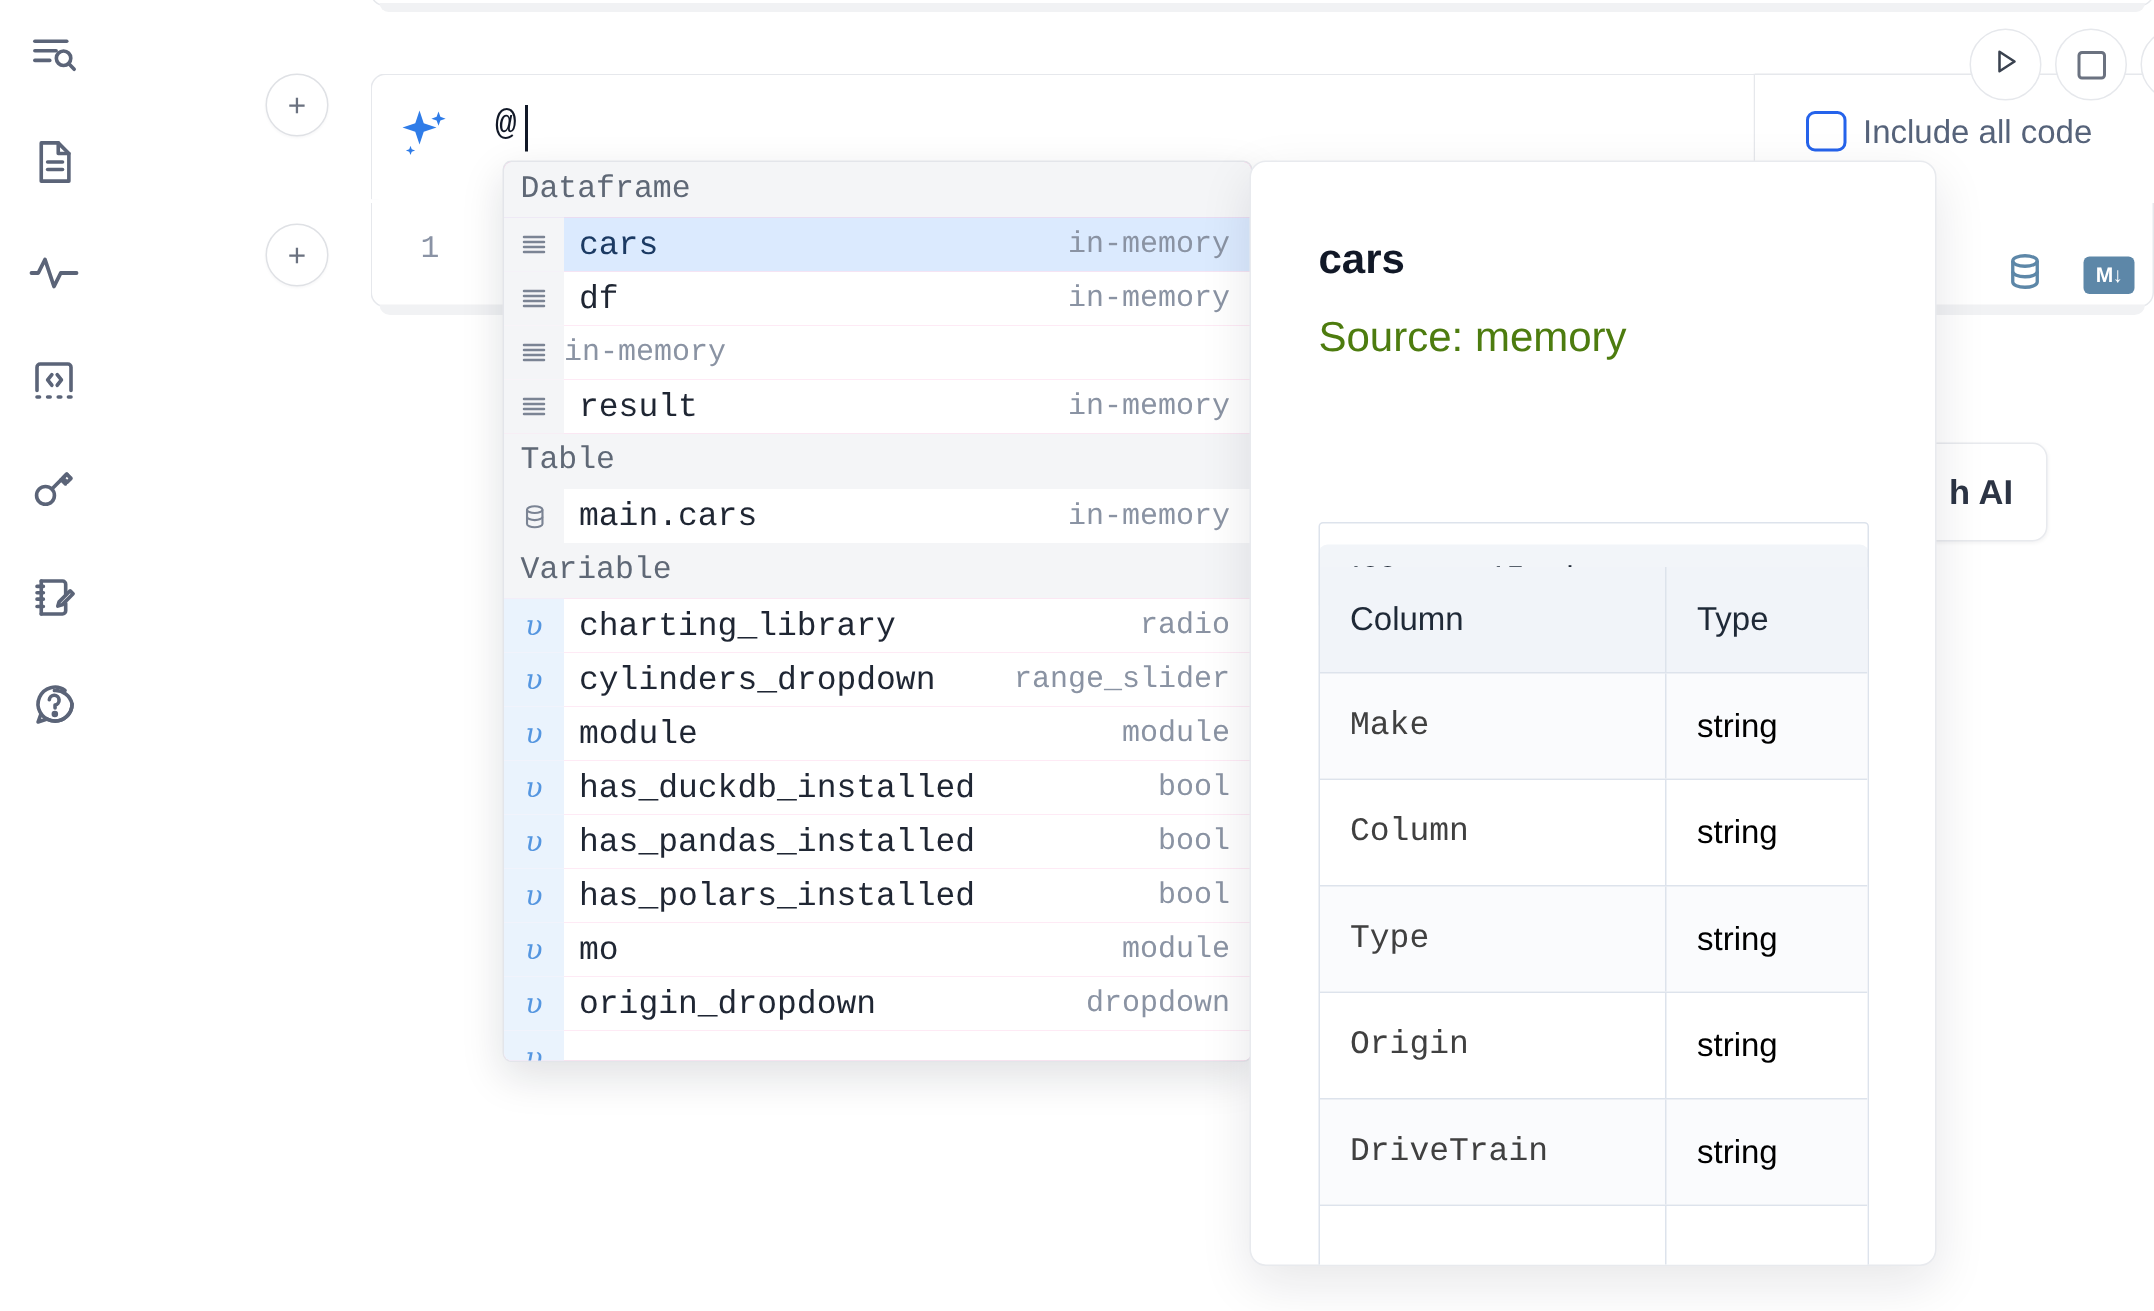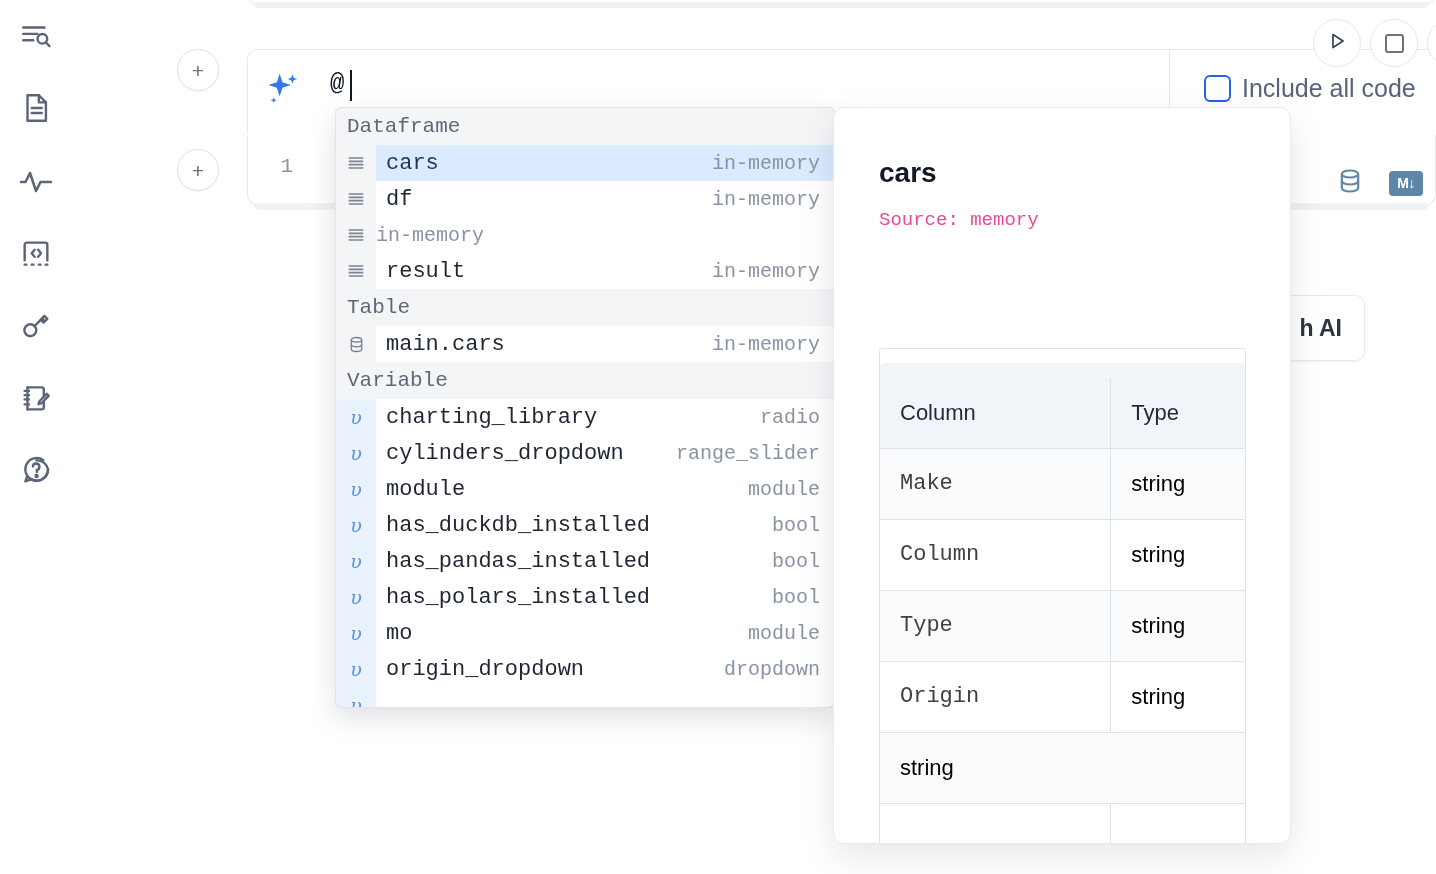--- a/index.html
+++ b/index.html
@@ -74,21 +74,21 @@
   .stop-square { width:19px; height:19px; border:2px solid #6b7280; border-radius:3px; }
 
   .include-row {
     position:absolute; left:1204px; top:74px;
     display:flex; align-items:center; gap:11px;
   }
   .chk {
     width:27px; height:27px; border:2px solid #2563eb; border-radius:6px; background:#fff;
     cursor:pointer; flex:none;
   }
-  .include-label { font-size:25px; color:#56637a; white-space:nowrap; }
+  .include-label { font-size:22px; color:#56637a; white-space:nowrap; }
 
   
   .code-cell {
     position:absolute; left:247px; top:135px; width:1189px; height:70px;
     background:#fff; border:1px solid #e6e8ec; border-top:none; border-radius:0 0 10px 10px;
   }
   .code-cell-shadow {
     position:absolute; left:253px; top:203px; width:1177px; height:7px;
     background:#f1f2f4; border-radius:0 0 8px 8px;
   }
@@ -158,21 +158,21 @@
     background:#fff; border:1px solid #e8eaee; border-radius:11px;
     box-shadow:0 12px 34px rgba(16,24,40,.10);
     overflow:hidden; z-index:40;
   }
   .doc-title {
     position:absolute; left:45px; top:49px;
     font-size:28px; font-weight:700; color:#111827;
   }
   .doc-source {
     position:absolute; left:45px; top:101px;
-    font-size:19px; color:#ec4899;font-family:Liberation Mono, monospace;
+    font-size:28px; color:#4d7c0f;
   }
   .doc-stat {
     position:absolute; left:45px; top:255px; width:367px; height:46px;
     background:#f2f5f9; border-radius:6px;
     display:flex; align-items:center; padding-left:17px;
     font-size:21px; color:#1f2937;
   }
   .doc-table {
     position:absolute; left:45px; top:240px; width:367px;
     border:1px solid #dde3ec; border-radius:3px; overflow:hidden;
@@ -455,20 +455,21 @@
         </div>
         <div class="dt-row dt-body">
           <div class="dt-col1">Type</div>
           <div class="dt-col2">string</div>
         </div>
         <div class="dt-row dt-body">
           <div class="dt-col1">Origin</div>
           <div class="dt-col2">string</div>
         </div>
         <div class="dt-row dt-body">
+          <div class="dt-col1">DriveTrain</div>
           <div class="dt-col2">string</div>
         </div>
         <div class="dt-row dt-body">
           <div class="dt-col1">&nbsp;</div>
           <div class="dt-col2">&nbsp;</div>
         </div>
       </div>
   </div>
 
 </div>

